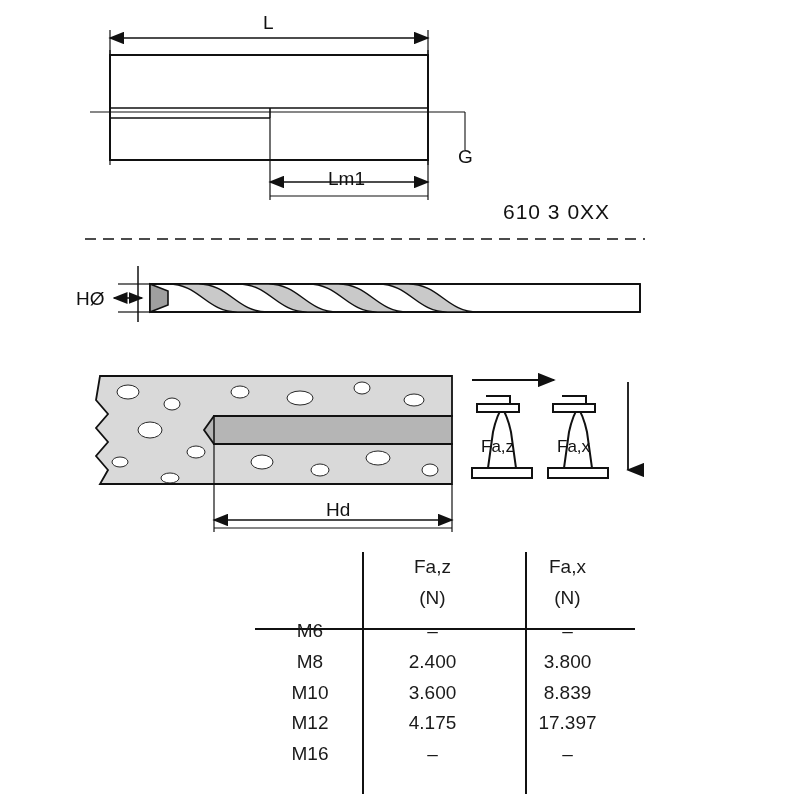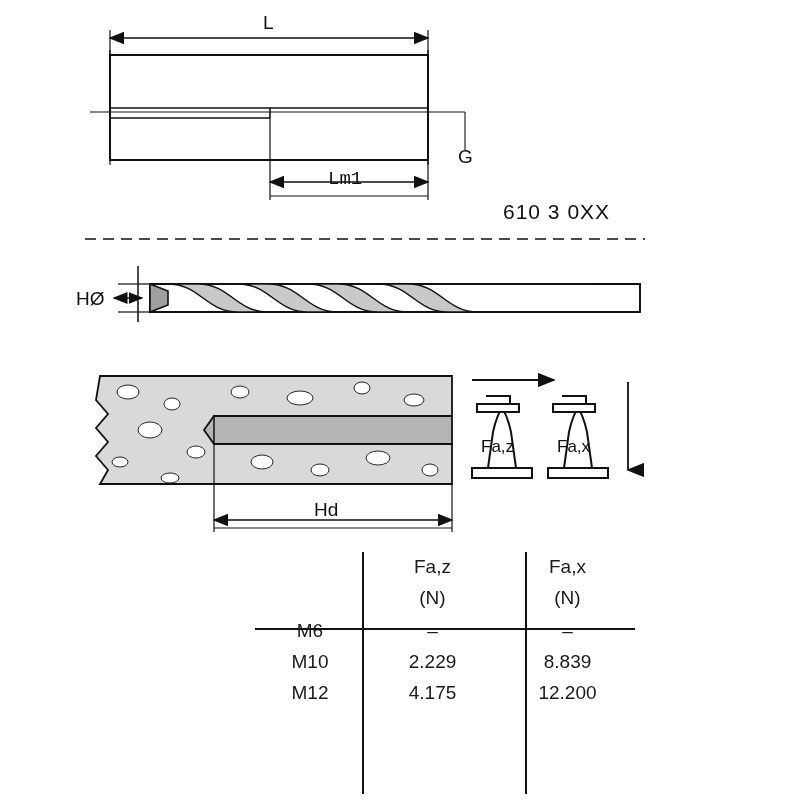--- a/index.html
+++ b/index.html
@@ -191,25 +191,25 @@
                  L564,468 L592,468 L587,432 C584,418 580,410 576,404 L586,404"></path>
         <path d="M548,468 L608,468 L608,478 L548,478 Z"></path>
         <path d="M553,404 L595,404 L595,412 L553,412 Z"></path>
       </g>
 
       <line x1="628" y1="382" x2="628" y2="470" stroke="#111111" stroke-width="1.8" marker-end="url(#arrow-d)"></line>
     </g>
   </svg>
 
   <div class="lbl" style="left:263px; top:12px;">L</div>
-  <div class="lbl" style="left:328px; top:168px;font-family:Liberation Mono, monospace;">Lm1</div>
+  <div class="lbl" style="left:328px; top:168px;">Lm1</div>
   <div class="lbl" style="left:458px; top:146px;">G</div>
   <div class="lbl" style="left:503px; top:200px; font-size:21px; letter-spacing:1px;text-align:right;">610 3 0XX</div>
   <div class="lbl" style="left:76px; top:288px;">HØ</div>
-  <div class="lbl" style="left:314px; top:499px;">Hd</div>
+  <div class="lbl" style="left:326px; top:499px;">Hd</div>
   <div class="lbl lbl-small" style="left:481px; top:437px;">Fa,z</div>
   <div class="lbl lbl-small" style="left:557px; top:437px;">Fa,x</div>
 
   <div class="vline-1"></div>
   <div class="vline-2"></div>
   <div class="hline-1"></div>
 
   <table id="spec-table">
     <thead>
       <tr>
@@ -223,25 +223,35 @@
         <td class="col-val">(N)</td>
       </tr>
     </thead>
     <tbody>
       <tr>
         <td class="col-label">M6</td>
         <td class="col-val">–</td>
         <td class="col-val">–</td>
       </tr>
       <tr>
+        <td class="col-label">M8</td>
+        <td class="col-val">2.400</td>
+        <td class="col-val">3.800</td>
+      </tr>
+      <tr>
         <td class="col-label">M10</td>
-        <td class="col-val">2.229</td>
+        <td class="col-val">3.600</td>
         <td class="col-val">8.839</td>
       </tr>
       <tr>
         <td class="col-label">M12</td>
         <td class="col-val">4.175</td>
-        <td class="col-val">12.200</td>
+        <td class="col-val">17.397</td>
+      </tr>
+      <tr>
+        <td class="col-label">M16</td>
+        <td class="col-val">–</td>
+        <td class="col-val">–</td>
       </tr>
     </tbody>
   </table>
 
 </div>
 
 </body></html>

